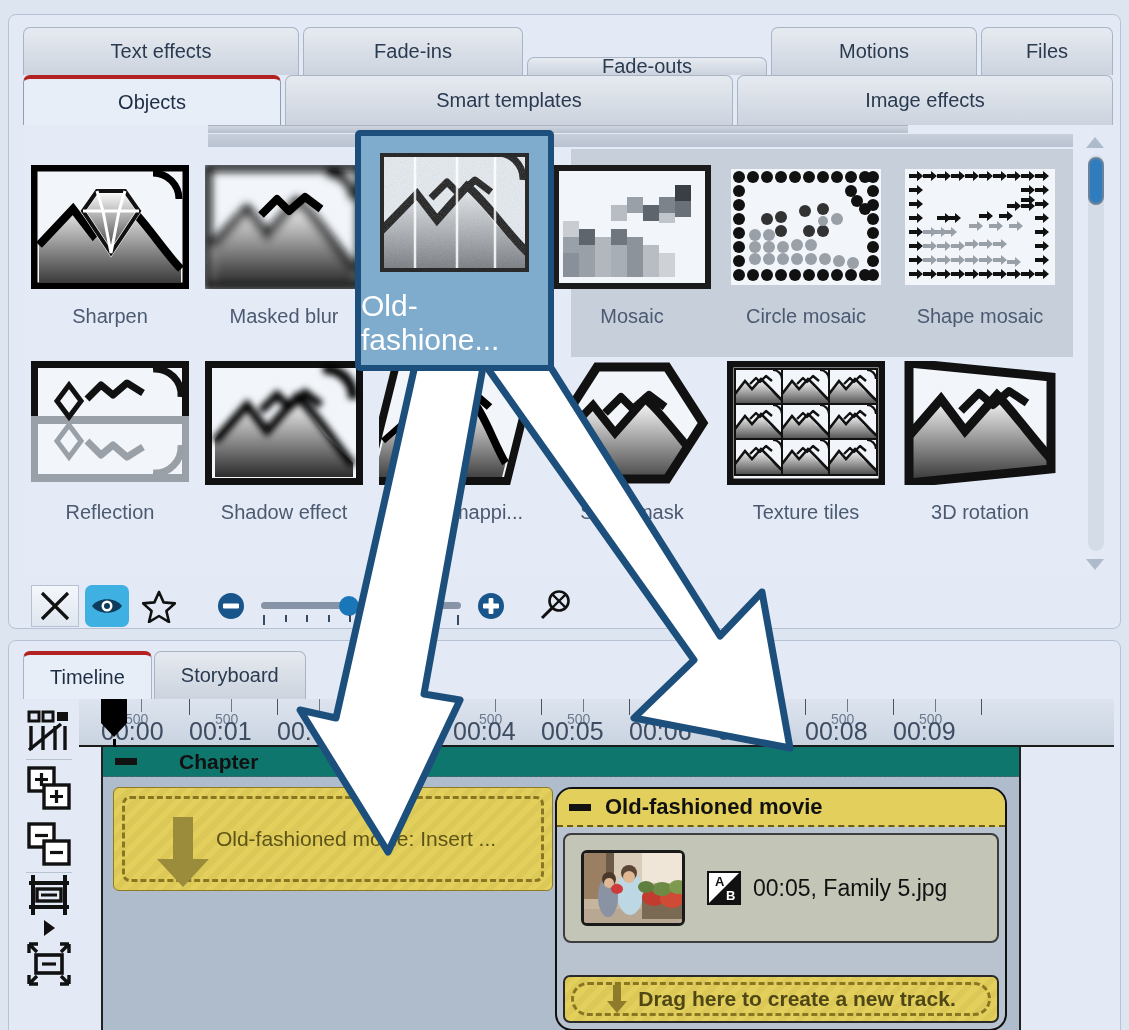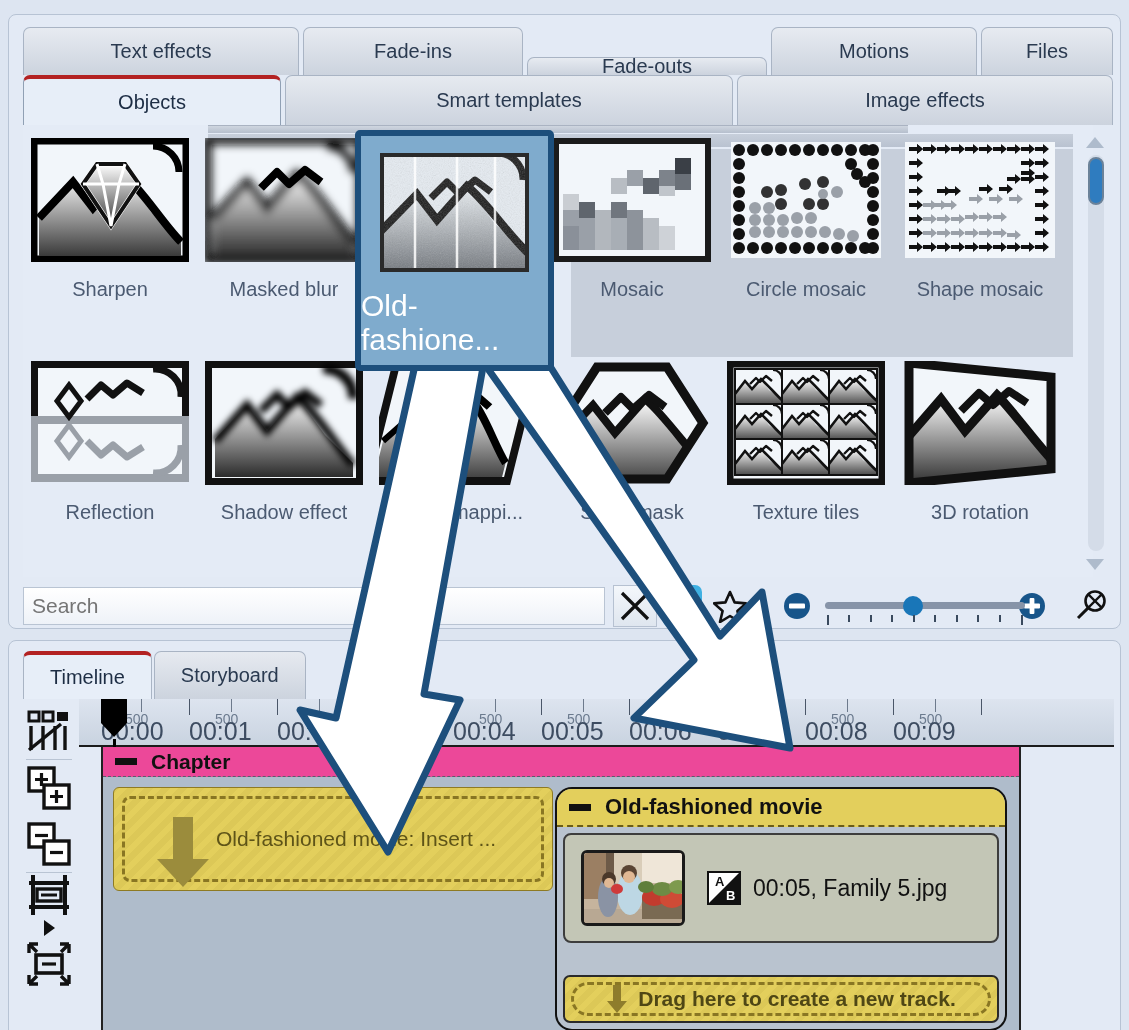--- a/index.html
+++ b/index.html
@@ -65,21 +65,21 @@
   }
   .cat-header {
     position: absolute; left: 185px; top: 9px; width: 865px; height: 13px;
     background: linear-gradient(#c7cfdb,#b9c2d0);
   }
   .cat-header2 {
     position: absolute; left: 185px; top: 0px; width: 700px; height: 8px;
     background: linear-gradient(#cfd6e0,#b6bfcd); border-top:1px solid #aab3c2;
   }
   .row { position: absolute; left: 0; width: 1050px; display: flex; }
-  .row1 { top: 13px; }
+  .row1 { top: 40px; }
   .row2 { top: 236px; }
   .rowhl {
     position: absolute; left: 548px; top: 24px; width: 502px; height: 208px;
     background: #c7cfdb;
   }
   .cell { width: 174px; display: flex; flex-direction: column; align-items: center; }
   .thumb { width: 158px; height: 124px; display:block; }
   .cell-label {
     margin-top: 16px; font-size: 20px; color: #4b5a71;
     white-space: nowrap; overflow: hidden; text-overflow: ellipsis;
@@ -134,21 +134,21 @@
   .rtick.maj { height:16px; background:#4a5668; }
   .r500 { position:absolute; top:12px; font-size:14px; color:#6b7a8e; }
   .rlabel { position:absolute; top:18px; font-size:25px; color:#3d4c61; }
 
   .playhead { position:absolute; left:22px; top:-2px; width:26px; height:44px; }
   .ph-head { width:26px; height:26px; background:#000; border-radius:3px 3px 0 0;}
   .ph-tip  { width:0;height:0;margin:0 auto; border-left:13px solid transparent;border-right:13px solid transparent;border-top:14px solid #000;}
   .ph-line { position:absolute; left:12px; top:40px; width:3px; height:302px; background:#000; }
 
   #tracks { position:absolute; left:22px; top:48px; width:920px; height:294px; background:#afbccb; border:2px solid #222; border-top:none;}
-  .chapter-bar { height:30px; display:flex; align-items:center; background:#ec4899; border-bottom:1px dashed #57606d; }
+  .chapter-bar { height:30px; display:flex; align-items:center; background:#0f766e; border-bottom:1px dashed #57606d;gap:28px; }
   .minus-box { width:22px; height:7px; background:#111; margin-left:12px; }
   .chapter-label { font-size:21px; font-weight:bold; color:#111; margin-left:14px; }
 
   .drop-placeholder {
     position:absolute; left:10px; top:40px; width:440px; height:104px;
     background: repeating-linear-gradient(-45deg,#e3cf5c 0 6px,#dcc857 6px 12px);
     border:1px solid #8e7a23; border-radius:6px;
     display:flex; align-items:center;
   }
   .dp-inner {
@@ -599,21 +599,20 @@
     </div>
 
     <div id="grid-scroll">
       <div class="sb-arrow sb-up"></div>
       <div class="sb-track"></div>
       <div class="sb-thumb"></div>
       <div class="sb-arrow sb-dn"></div>
     </div>
 
     <div id="searchrow">
-      <input id="search-input" type="text" placeholder="Search" style="">
       <div class="tb-btn boxed" style="margin-left:8px;">
         <svg width="34" height="34" viewBox="0 0 34 34">
           <path d="M4,4 L30,30 M30,4 L4,30" stroke="#111" stroke-width="3.2" fill="none"></path>
         </svg>
       </div>
       <div class="eye-btn" style="margin-left:6px;">
         <svg width="32" height="22" viewBox="0 0 32 22">
           <path d="M1,11 C7,2 25,2 31,11 C25,20 7,20 1,11 Z" fill="#0d3c5c"></path>
           <circle cx="16" cy="11" r="5.5" fill="#fff"></circle>
           <circle cx="16" cy="11" r="3" fill="#0d3c5c"></circle>

